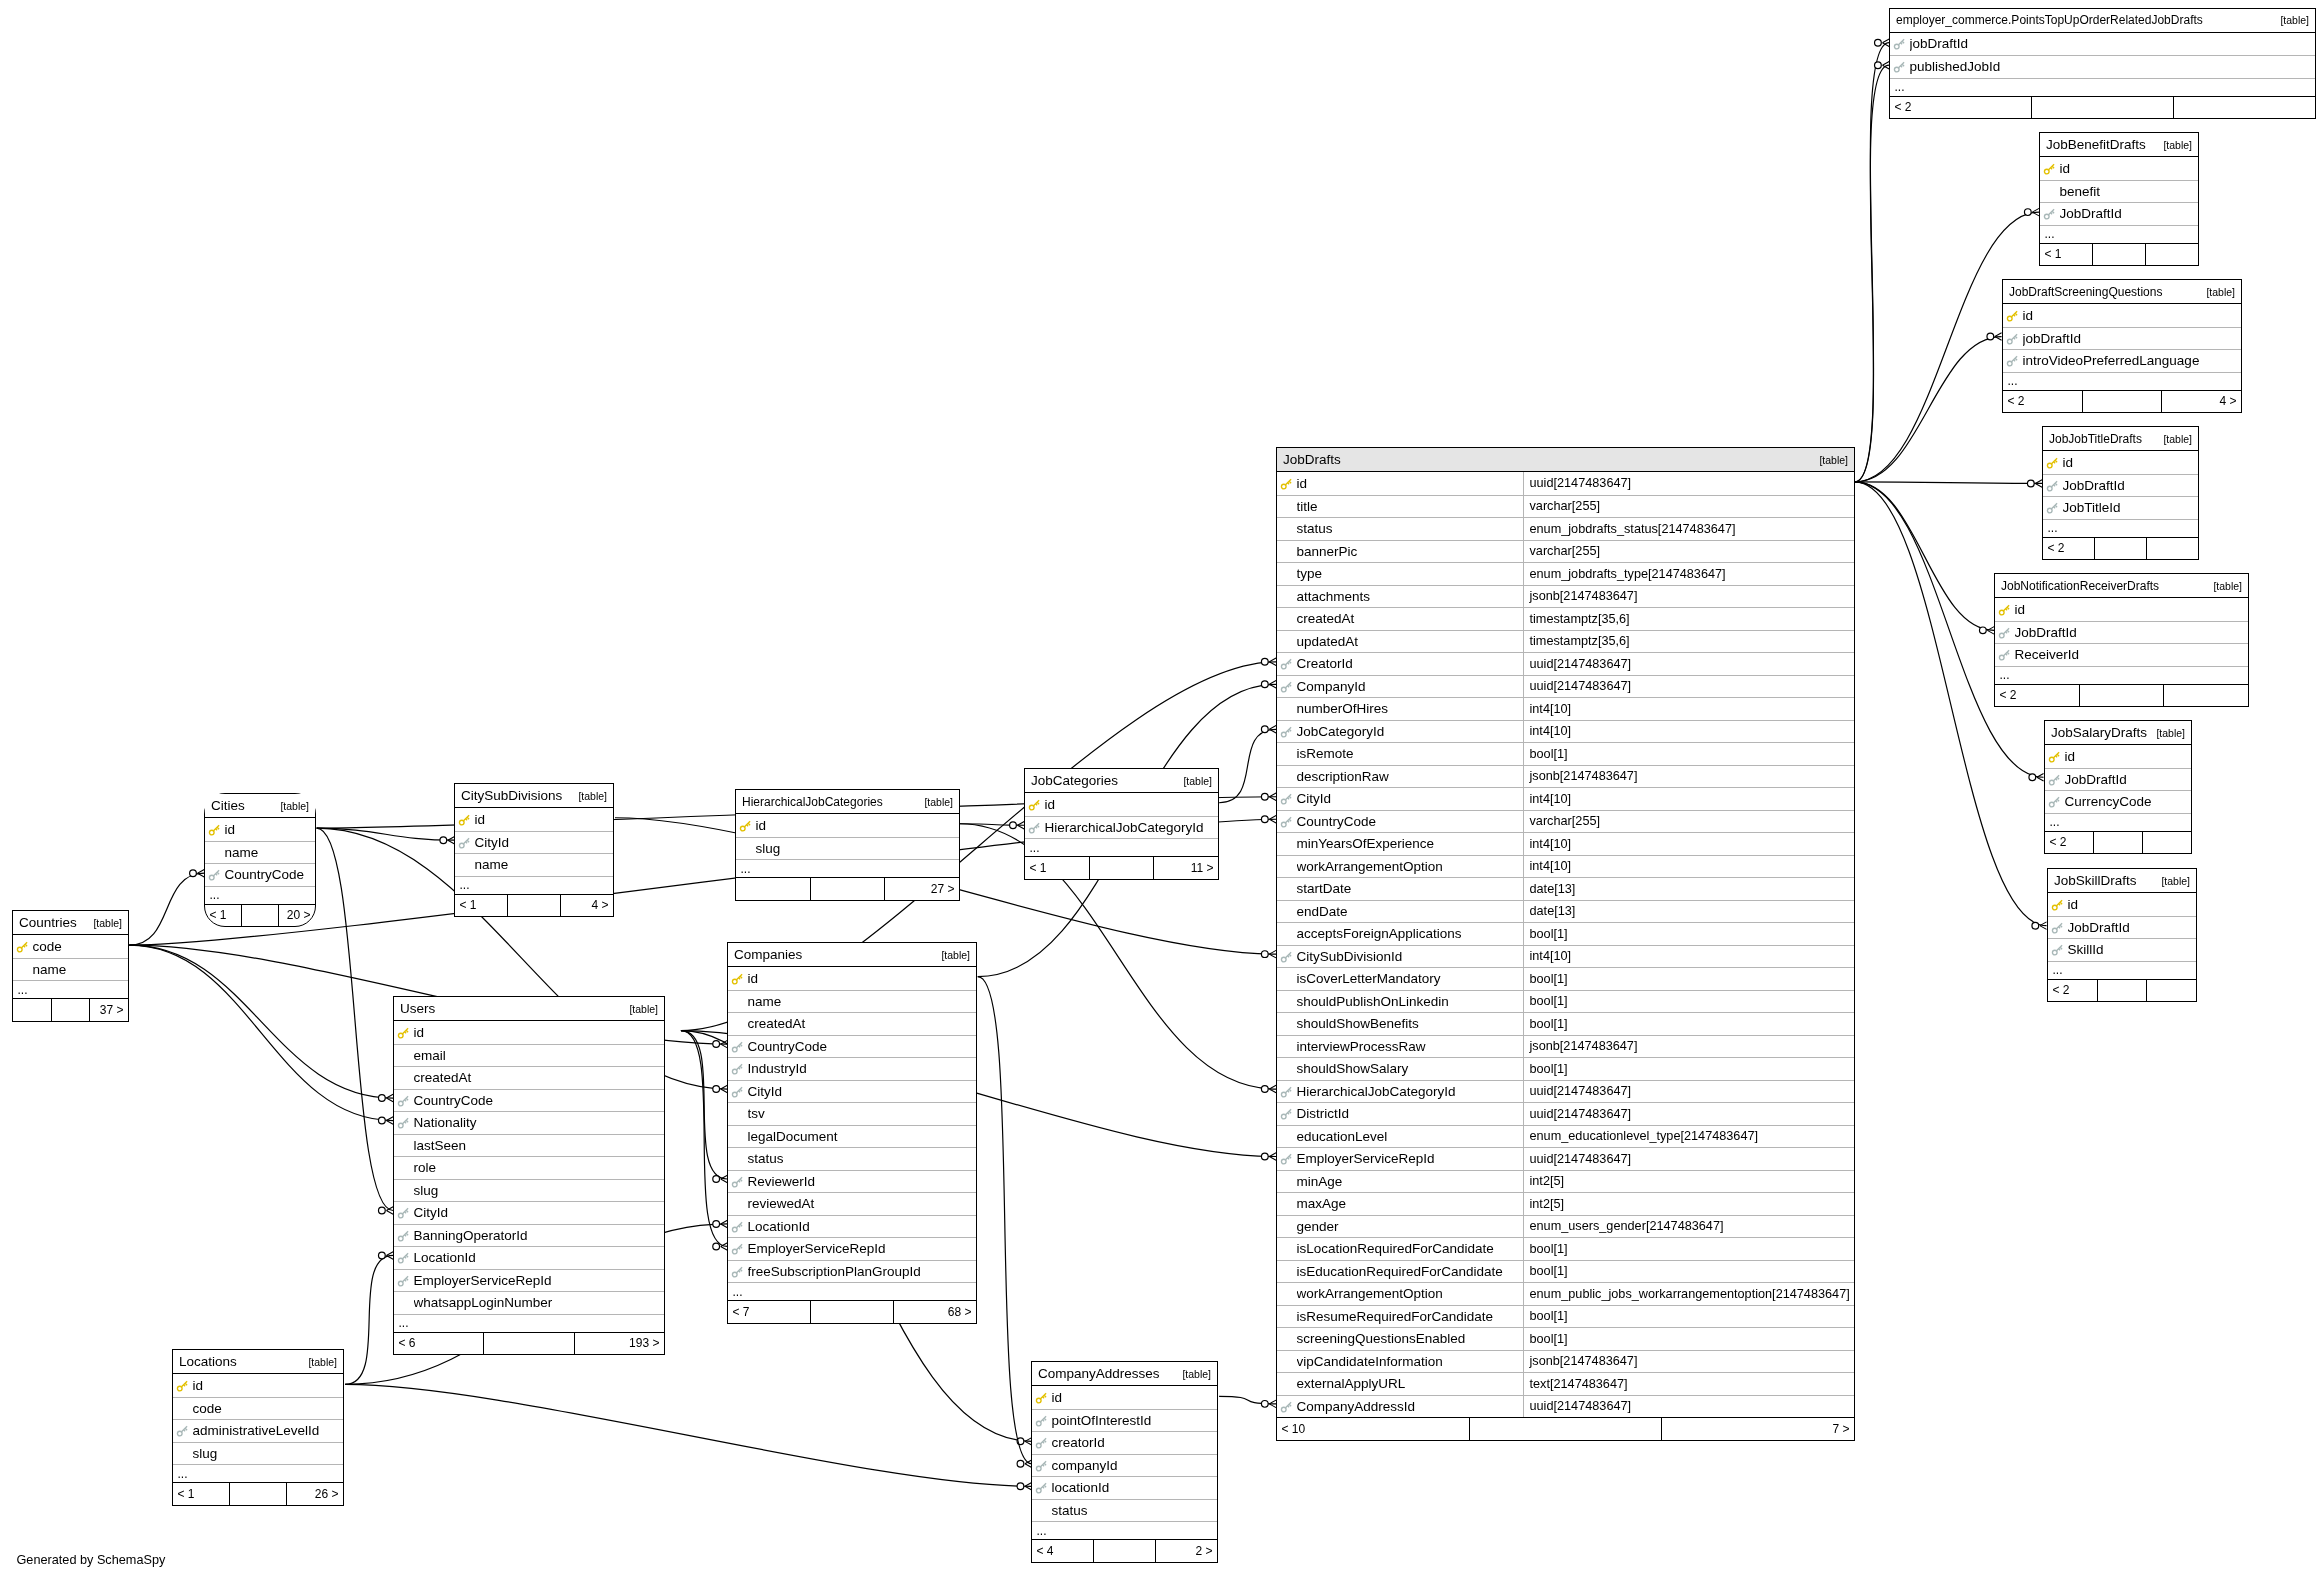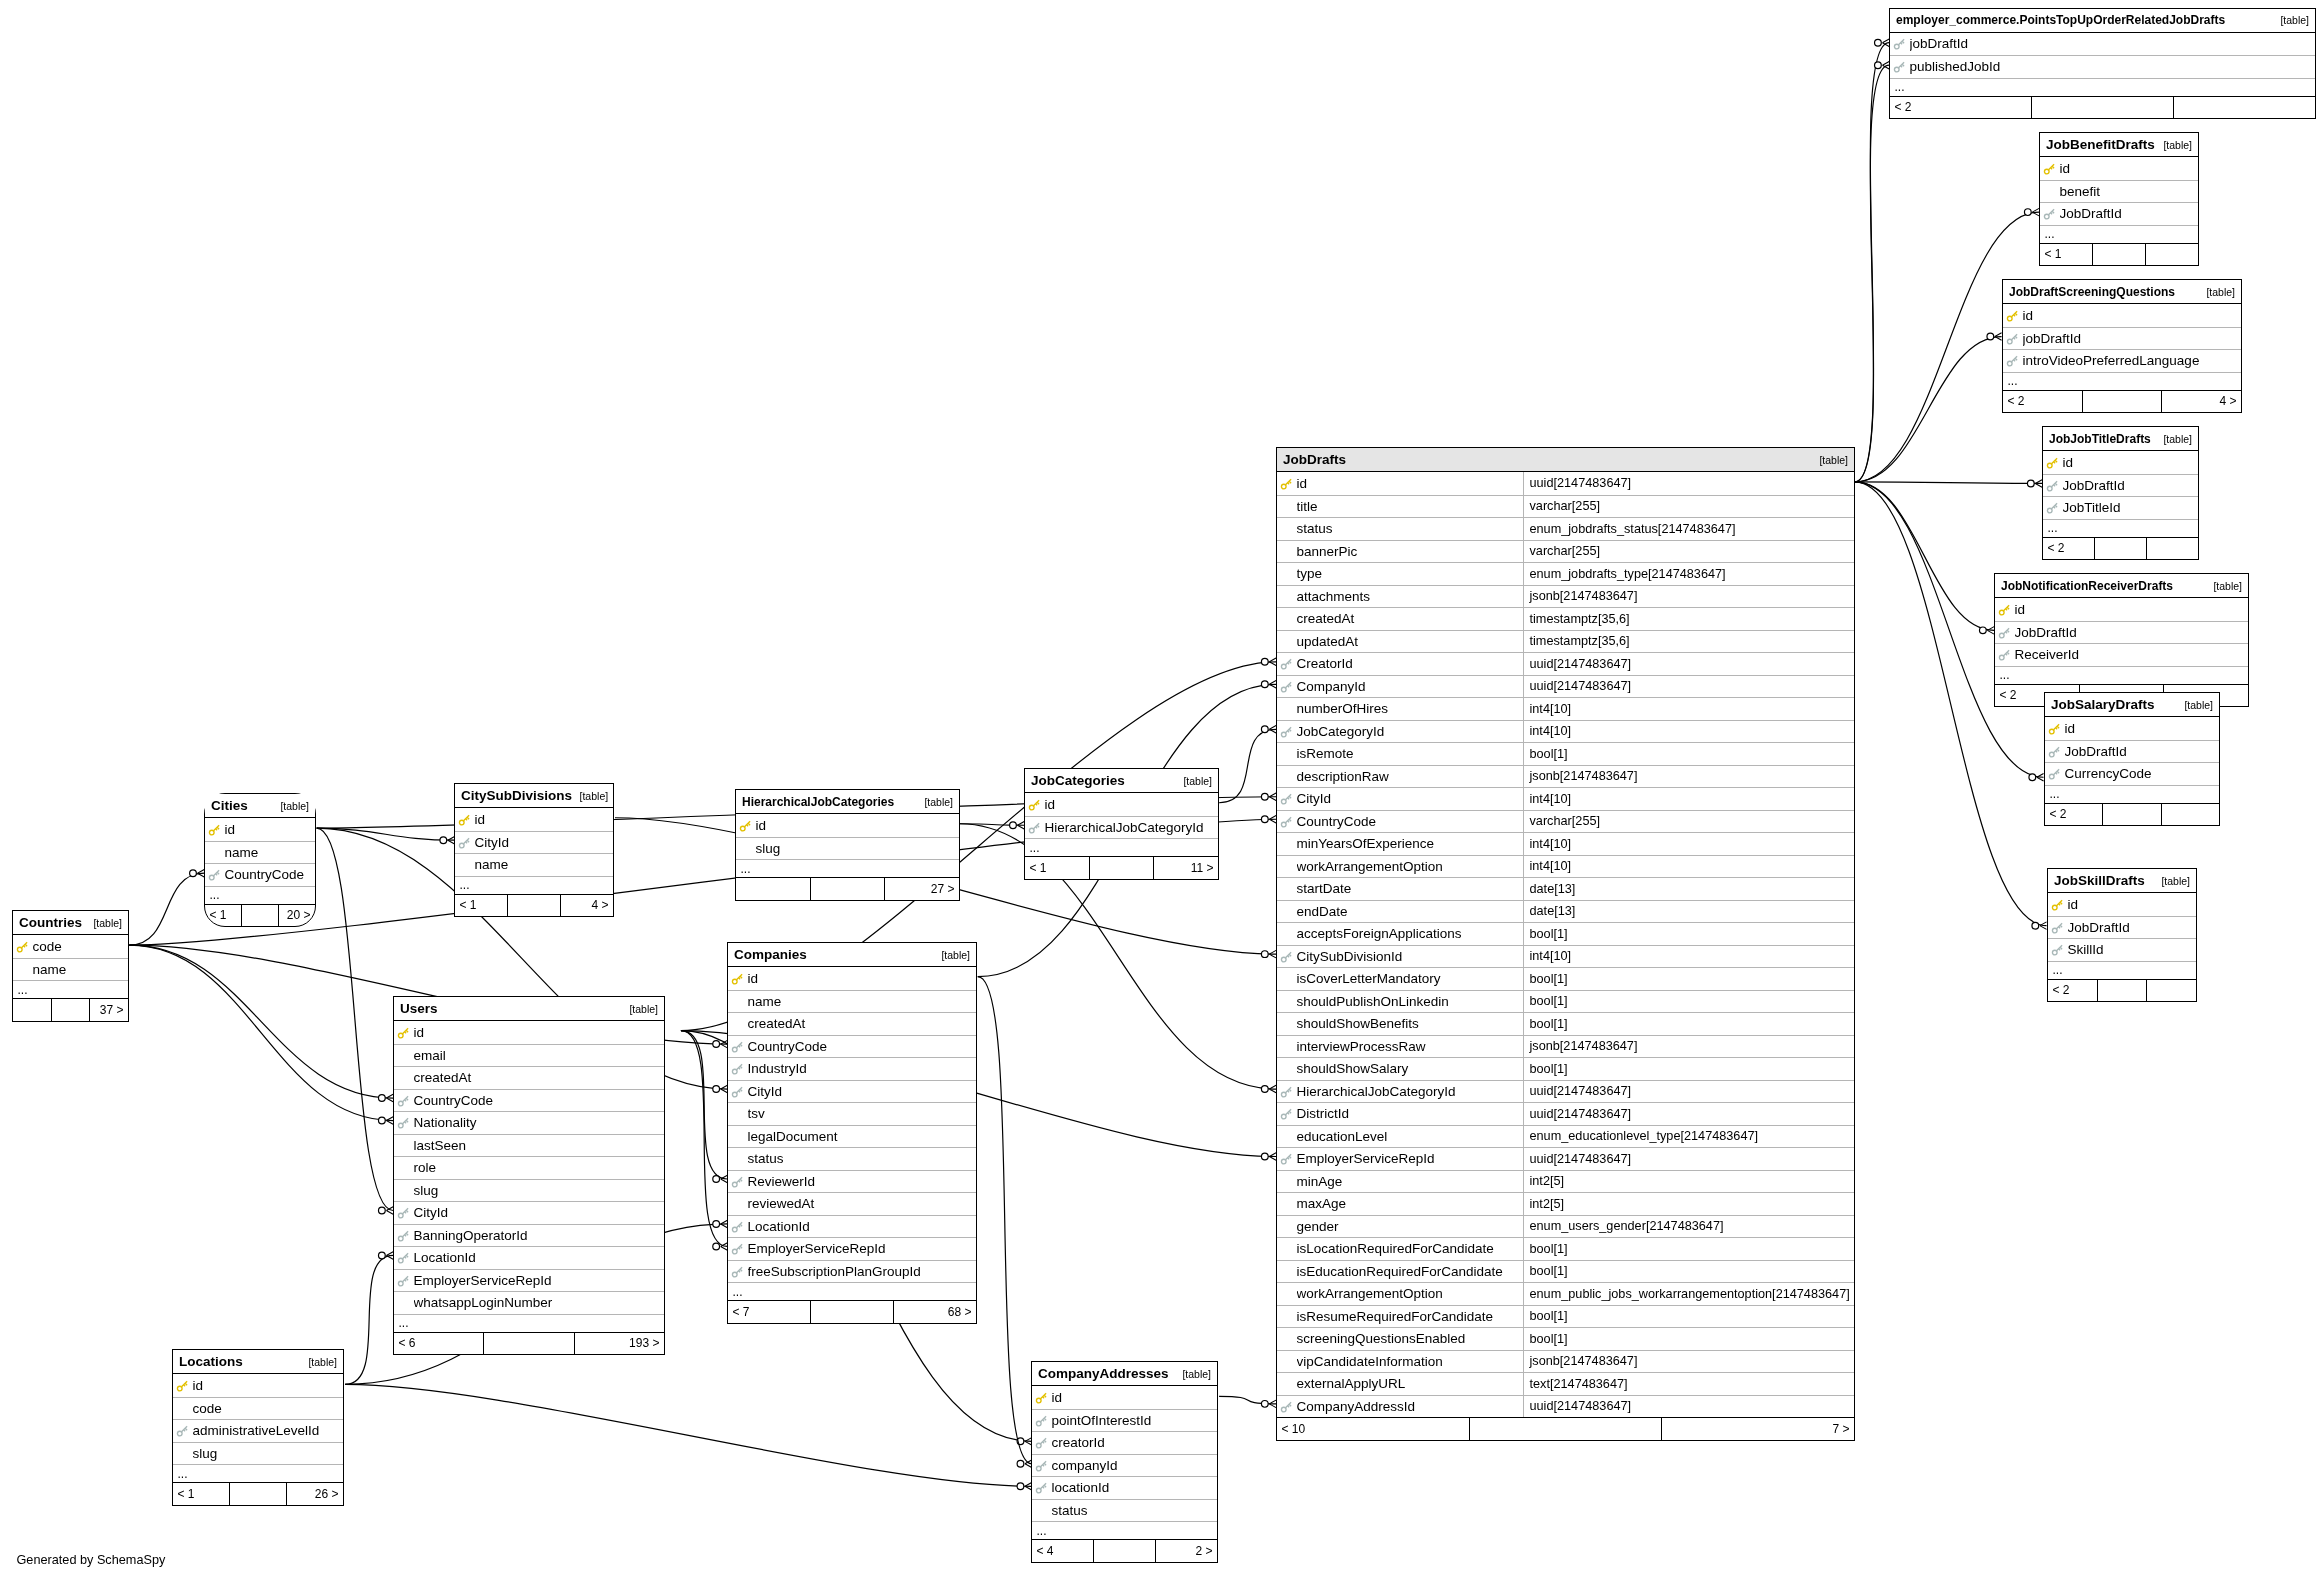--- a/index.html
+++ b/index.html
@@ -23,21 +23,21 @@
   .thead {
     display: flex;
     justify-content: space-between;
     align-items: center;
     height: 24px;
     padding: 0 6px;
     border-bottom: 1.2px solid #000;
     background: #ffffff;
   }
   .table.focus .thead { background: #e5e5e5; }
-  .tname { font-weight: bold; font-size: 13.5px; white-space: nowrap; }
+  .tname { font-weight: normal; font-size: 13.5px; white-space: nowrap; }
   .thead.small .tname { font-size: 12px; }
   .ttag { font-size: 10.5px; margin-left: 7.5px; white-space: nowrap; }
   .trow {
     display: flex;
     align-items: center;
     height: 22.5px;
     padding: 0 4.5px 0 3px;
     border-top: 0.7px solid #b5b5b5;
     white-space: nowrap;
     overflow: hidden;
@@ -422,21 +422,21 @@
           <span class="cname">ReceiverId</span>
         </div>
         <div class="erow">...</div>
       </div>
       <div class="tfoot">
         <span class="fcell left">&lt; 2</span>
         <span class="fcell mid"></span>
         <span class="fcell right"></span>
       </div>
     </div>
-    <div class="table" style="left: 2044px; top: 692px; width: 176px;">
+    <div class="table" style="left: 2044px; top: 720px; width: 148px;">
       <div class="thead">
         <span class="tname">JobSalaryDrafts</span>
         <span class="ttag">[table]</span>
       </div>
       <div class="tbody">
         <div class="trow">
           <span class="keycell">
             <svg width="13.5" height="13.5" viewBox="0 0 18 18">
               <circle cx="5" cy="12.8" r="3.1" fill="none" stroke="#e3c000" stroke-width="1.8"></circle>
               <path d="M7.4 10.4 L14.8 3 M12.2 5.6 L14.8 8.2 M10.2 7.6 L12.2 9.6" fill="none" stroke="#e3c000" stroke-width="1.8"></path>

